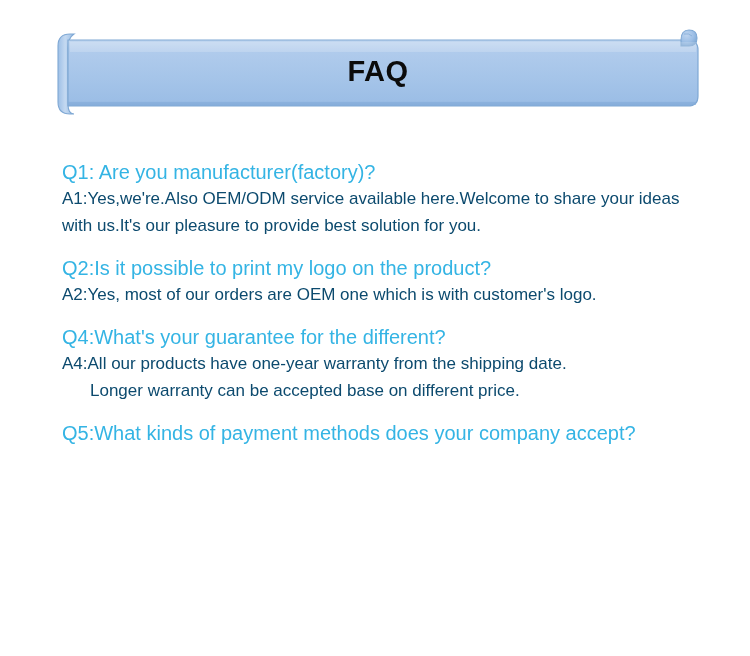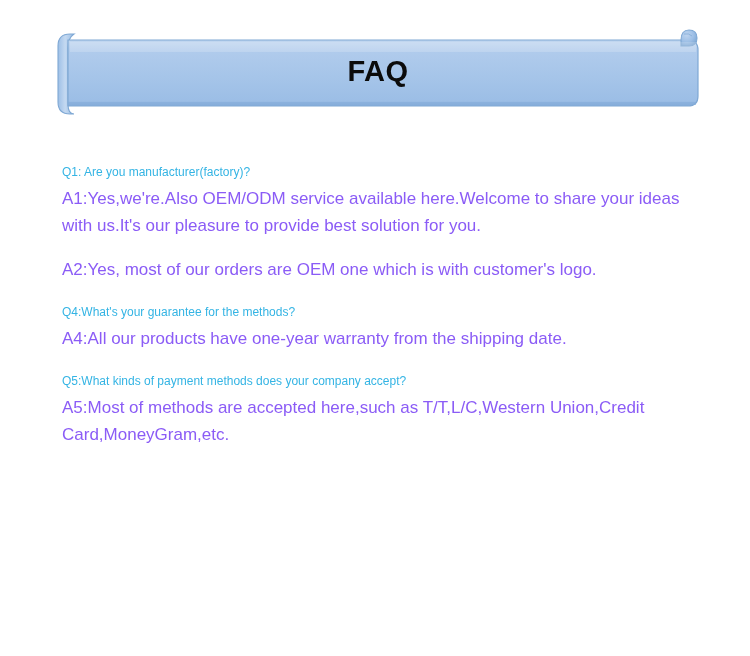--- a/index.html
+++ b/index.html
@@ -56,29 +56,29 @@
     left: 0;
     top: 160px;
     width: 750px;
   }
   .faq-item {
     padding: 0 0 0 0;
     margin: 0 0 17px 0;
   }
   .faq-question {
     color: #34b4e4;
-    font-size: 12px;
+    font-size: 20px;
     line-height: 25px;
     padding-left: 62px;
     padding-right: 40px;
     font-family: "Liberation Sans", sans-serif;
     white-space: nowrap;
   }
   .faq-answer {
-    color: #8b5cf6;
+    color: #0c4a6e;
     font-size: 17px;
     line-height: 27px;
     padding-left: 62px;
     padding-right: 48px;
     font-family: "Liberation Sans", sans-serif;
   }
   .faq-answer-line {
     display: block;
   }
   .faq-answer-line.indent {
@@ -130,37 +130,36 @@
   <div class="faq-body">
 
     <div class="faq-item">
       <div class="faq-question">Q1: Are you manufacturer(factory)?</div>
       <div class="faq-answer">
         <span class="faq-answer-line">A1:Yes,we're.Also OEM/ODM service available here.Welcome to share your ideas with us.It's our pleasure to provide best solution for you.</span>
       </div>
     </div>
 
     <div class="faq-item">
+      <div class="faq-question">Q2:Is it possible to print my logo on the product?</div>
       <div class="faq-answer">
         <span class="faq-answer-line">A2:Yes, most of our orders are OEM one which is with customer's logo.</span>
       </div>
     </div>
 
     <div class="faq-item">
     </div>
 
     <div class="faq-item">
-      <div class="faq-question">Q4:What's your guarantee for the methods?</div>
+      <div class="faq-question">Q4:What's your guarantee for the different?</div>
       <div class="faq-answer">
         <span class="faq-answer-line">A4:All our products have one-year warranty from the shipping date.</span>
+        <span class="faq-answer-line indent">Longer warranty can be accepted base on different price.</span>
       </div>
     </div>
 
     <div class="faq-item">
       <div class="faq-question">Q5:What kinds of payment methods does your company accept?</div>
-      <div class="faq-answer">
-        <span class="faq-answer-line">A5:Most of methods are accepted here,such as T/T,L/C,Western Union,Credit Card,MoneyGram,etc.</span>
-      </div>
     </div>
 
   </div>
 
 </div>
 
 </body></html>

